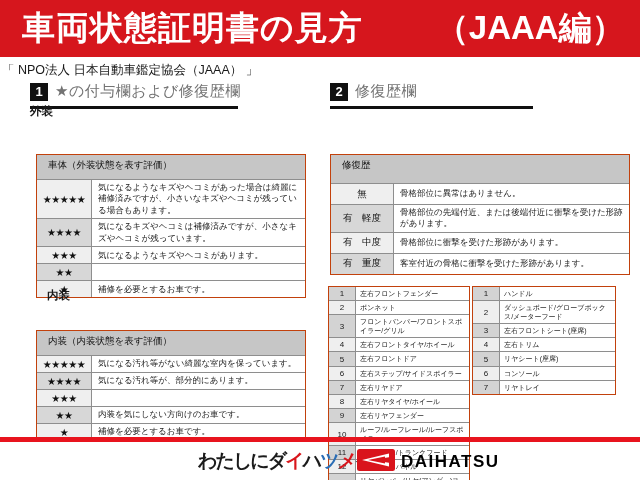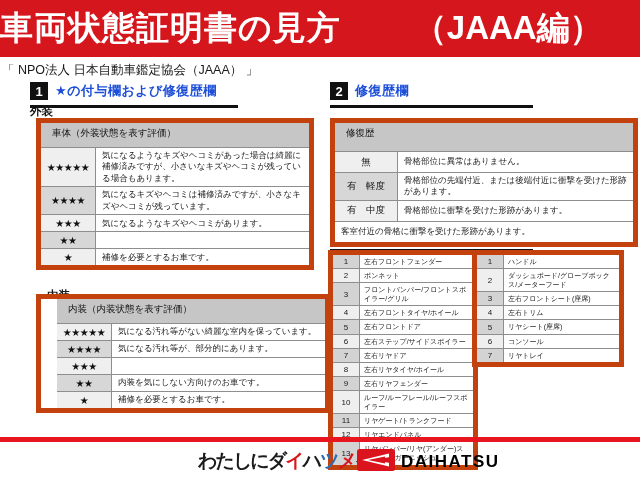--- a/index.html
+++ b/index.html
@@ -2,57 +2,57 @@
 <html><head>
 <meta charset="utf-8">
 <style>
   html,body{margin:0;padding:0;background:#fff;}
   .page{position:relative;width:640px;height:480px;background:#ffffff;overflow:hidden;
         font-family:"Liberation Sans","DejaVu Sans",sans-serif;color:#1a1a1a;}
 
   
   .banner{position:absolute;left:0;top:0;width:640px;height:57px;background:#d6161d;
           display:flex;align-items:center;}
-  .banner-title{color:#fff;font-weight:bold;font-size:33px;letter-spacing:1px;white-space:nowrap;}
+  .banner-title{color:#fff;font-weight:bold;font-size:33px;margin-left:22px;letter-spacing:1px;white-space:nowrap;}
   .banner-edition{color:#fff;font-weight:bold;font-size:33px;margin-left:73px;white-space:nowrap;}
 
   .subtitle{position:absolute;left:2px;top:62px;font-size:12.5px;color:#1a1a1a;white-space:nowrap;}
 
   
   .sec{position:absolute;display:flex;align-items:center;gap:7px;
        border-bottom:3.5px solid #101010;padding-bottom:5px;white-space:nowrap;}
   .sec-num{background:#101010;color:#fff;font-weight:bold;font-size:13px;width:18px;height:18px;
            display:flex;align-items:center;justify-content:center;flex:0 0 auto;}
-  .sec-title{font-weight:bold;font-size:13px;color:#1d4ed8;letter-spacing:.5px;}
+  .sec-title{font-weight:normal;font-size:15px;color:#737373;letter-spacing:.5px;}
   #sec1{left:30px;top:82px;width:208px;}
   #sec2{left:330px;top:82px;width:203px;}
   #sec3{left:330px;top:226px;width:203px;}
 
   .group-label{position:absolute;font-weight:bold;font-size:11.5px;}
   #label-ext{left:30px;top:104px;}
   #label-int{left:47px;top:280px;margin-top:8px;}
 
   
-  .tbl{position:absolute;border:5px solid #c2410c;background:#fff;}
+  .tbl{position:absolute;border:1px solid #c2410c;background:#fff;margin-top:36px;}
   .trow{display:flex;border-top:1px solid #8e8e8e;}
   .trow:first-child{border-top:none;}
   .cell-label{display:flex;align-items:center;justify-content:center;
               border-right:1px solid #8e8e8e;flex:0 0 auto;text-align:center;}
   .cell-desc{display:flex;align-items:center;background:#fff;padding:2px 6px;
              font-size:8.5px;line-height:1.35;flex:1;}
 
   
   .rate{width:268px;}
   .rate .thead{display:block;background:#c6c6c6;font-size:9.5px;padding:4px 4px 4px 11px;color:#111;}
   .rate .cell-label{width:54px;font-size:10px;letter-spacing:-.5px;color:#111;}
   .rate .trow{min-height:16px;}
   .rate .trow:nth-child(even) .cell-label{background:#efefef;}
   .rate .trow:nth-child(odd):not(.thead) .cell-label{background:#d7d7d7;}
   #tbl-ext{left:36px;top:118px;}
-  #tbl-int{left:36px;top:294px;padding-left:16px;}
+  #tbl-int{left:36px;top:294px;}
   #tbl-repair{left:330px;top:118px;width:298px;}
   #tbl-repair .cell-label{width:62px;font-size:9.5px;letter-spacing:0;}
   #tbl-repair .trow{min-height:20px;}
 
   
   .parts .cell-label{width:26px;font-size:8px;}
   .parts .cell-desc{font-size:7px;padding:2px 4px;line-height:1.3;}
   .parts .trow{min-height:13px;}
   .parts .trow:nth-child(odd) .cell-label{background:#d3d3d3;}
   .parts .trow:nth-child(even) .cell-label{background:#efefef;}
@@ -164,20 +164,21 @@
     <div class="cell-label">有　軽度</div>
     <div class="cell-desc">骨格部位の先端付近、または後端付近に衝撃を受けた形跡があります。</div>
   </div>
 
   <div class="trow">
     <div class="cell-label">有　中度</div>
     <div class="cell-desc">骨格部位に衝撃を受けた形跡があります。</div>
   </div>
 
   <div class="trow">
+    <div class="cell-label">有　重度</div>
     <div class="cell-desc">客室付近の骨格に衝撃を受けた形跡があります。</div>
   </div>
 </div>
 
   <div class="tbl parts" id="tbl-parts-left">
   <div class="trow">
     <div class="cell-label">1</div>
     <div class="cell-desc">左右フロントフェンダー</div>
   </div>
 

